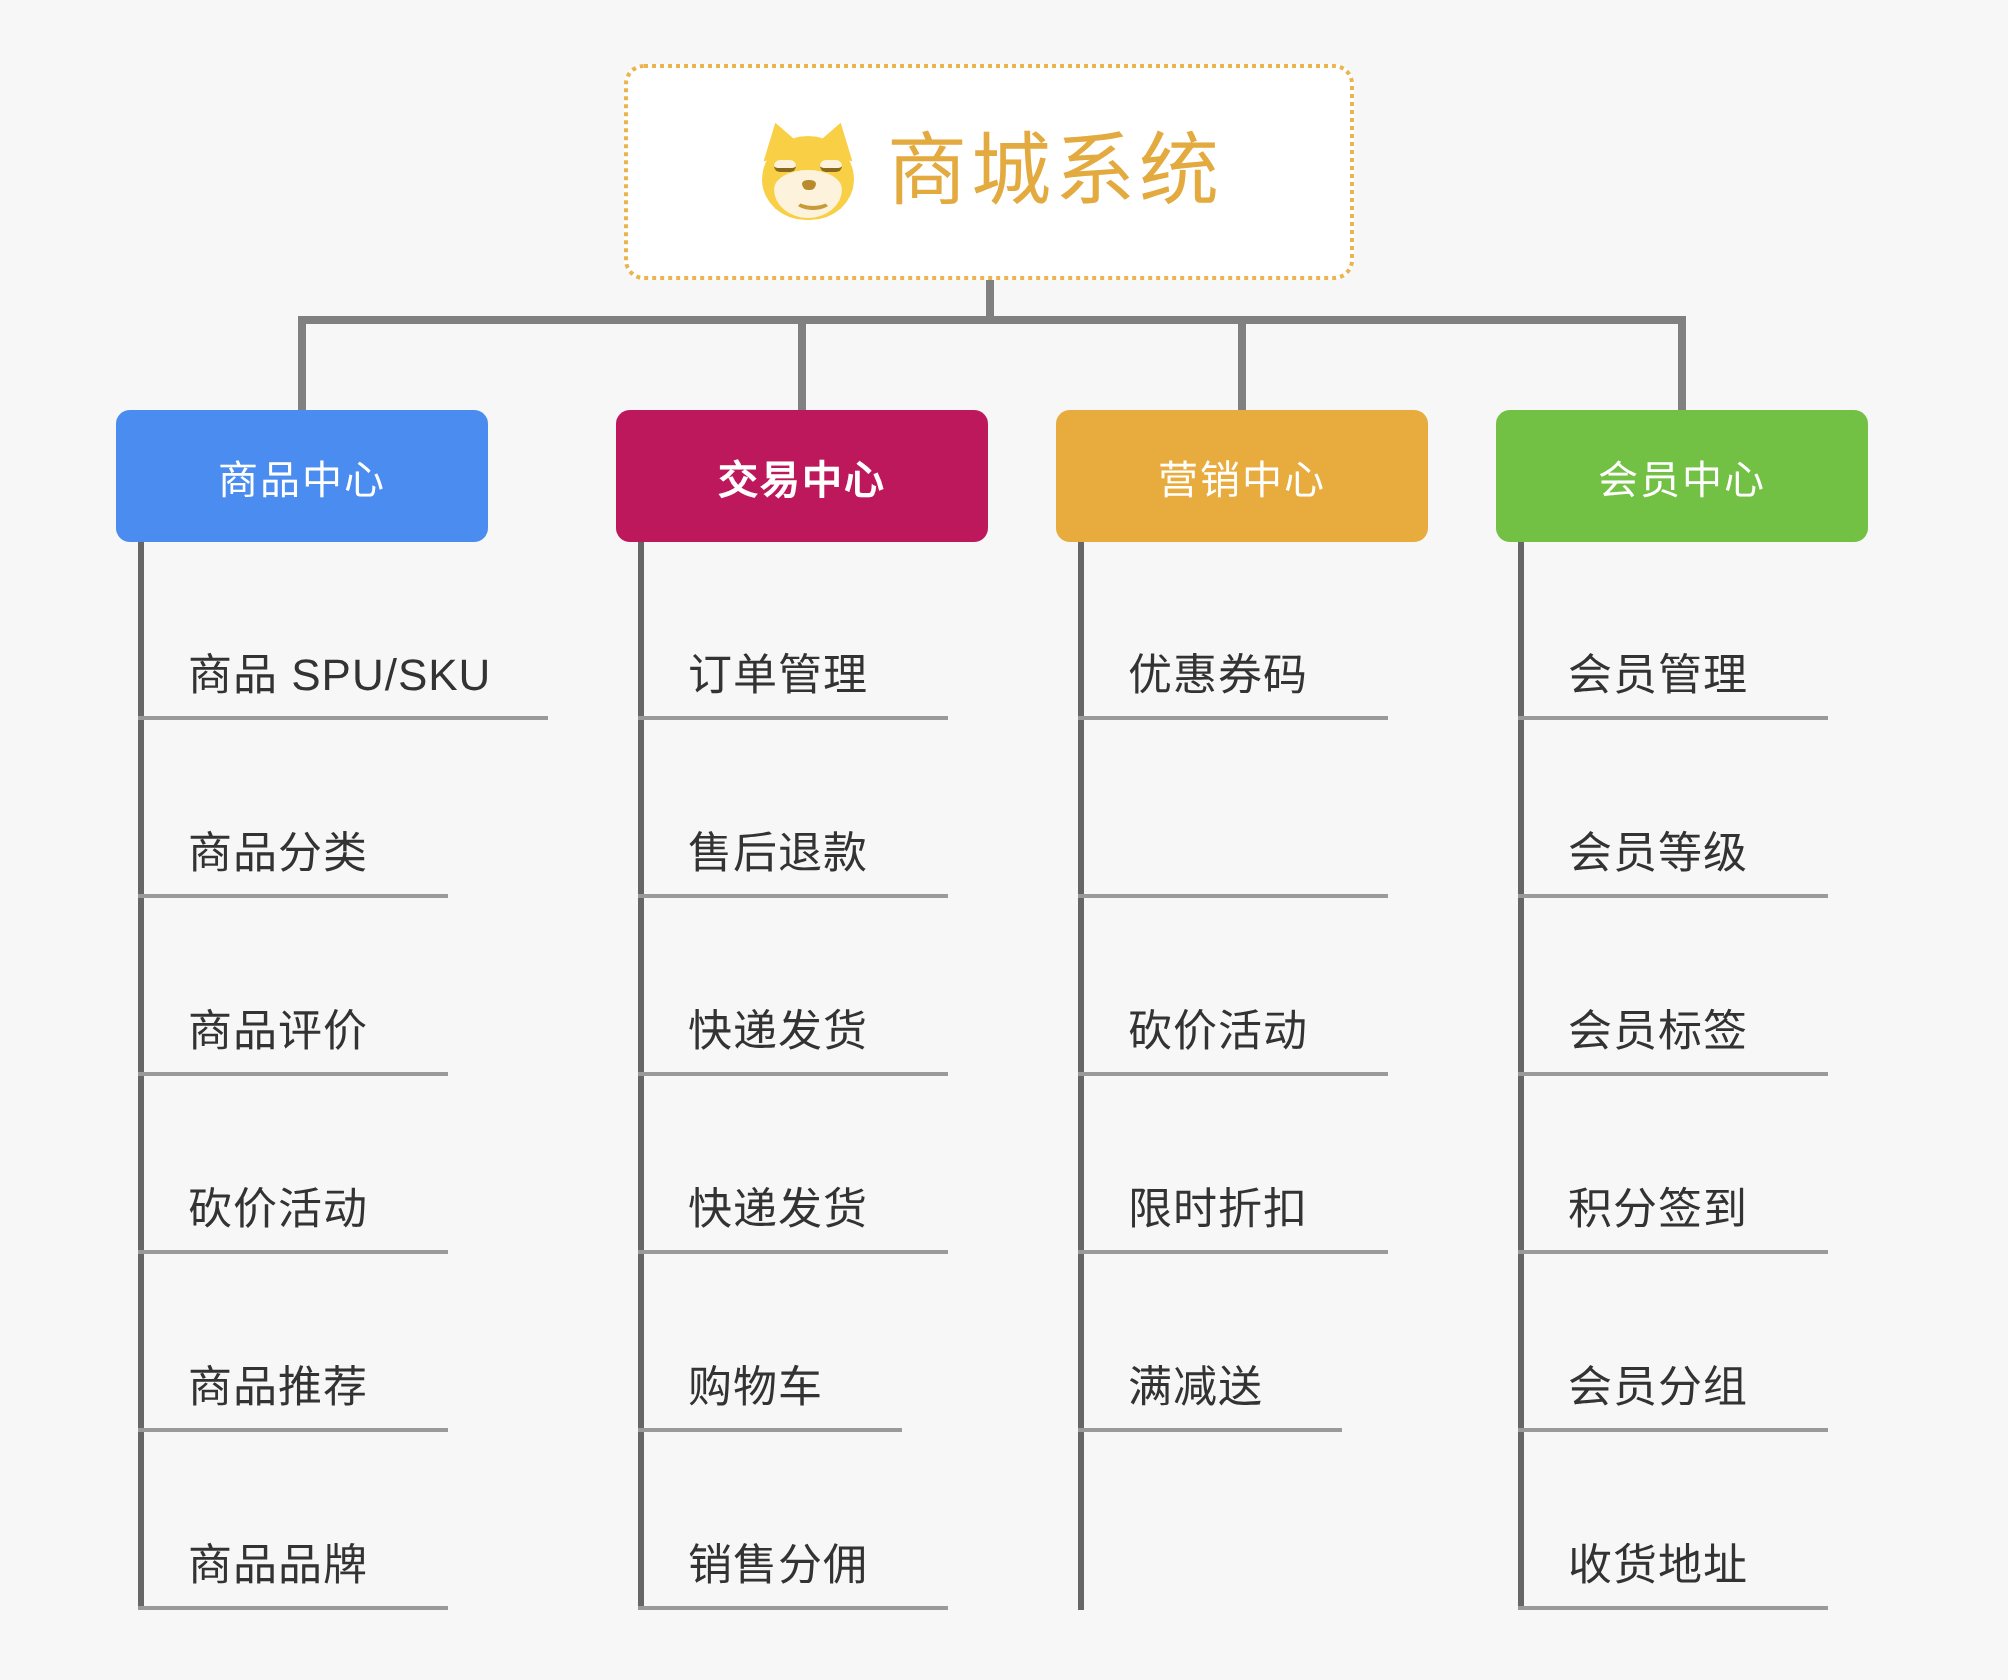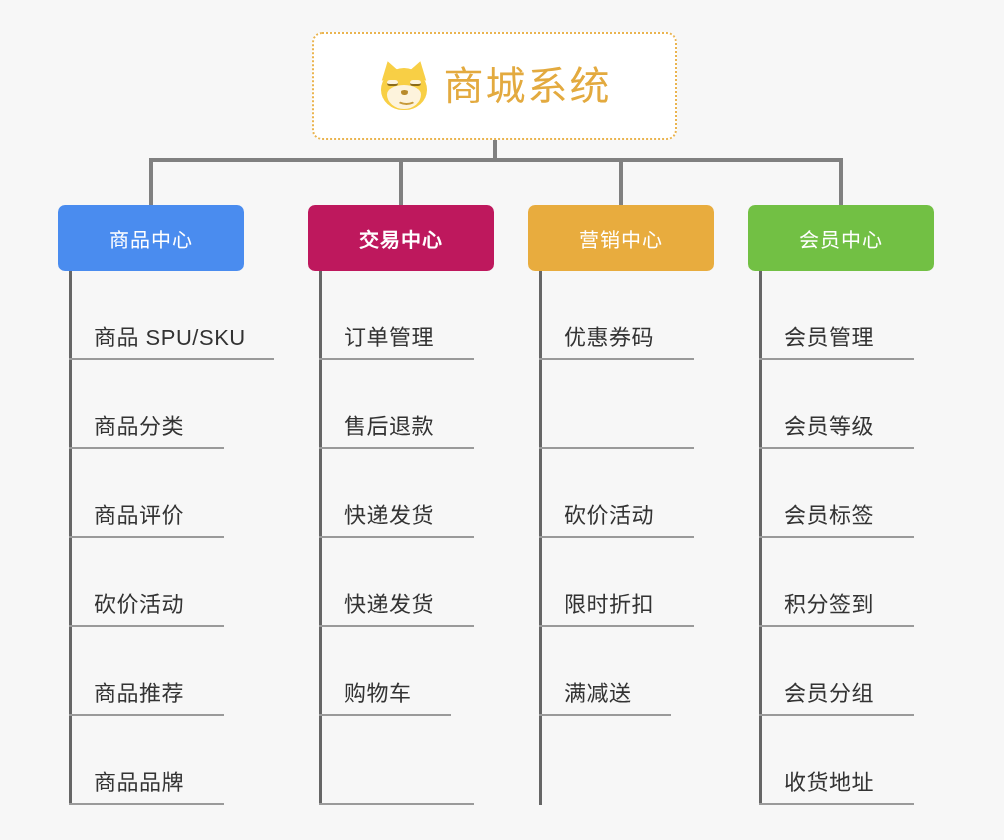--- a/index.html
+++ b/index.html
@@ -237,20 +237,21 @@
           </div>
           <div class="leaf-item">
             <div class="leaf-label">快递发货</div>
             <div class="leaf-underline" style="width: 155px;"></div>
           </div>
           <div class="leaf-item">
             <div class="leaf-label">购物车</div>
             <div class="leaf-underline" style="width: 132px;"></div>
           </div>
           <div class="leaf-item">
+            <div class="leaf-label">销售分佣</div>
             <div class="leaf-underline" style="width: 155px;"></div>
           </div>
         </div>
       </div>
       <div class="column" style="left: 528px;">
         <div class="cat-header" style="width: 186px; background: rgb(232, 172, 62);">营销中心</div>
         <div class="leaf-list">
           <div class="leaf-spine" style="height: 534px;"></div>
           <div class="leaf-item">
             <div class="leaf-label">优惠券码</div>

